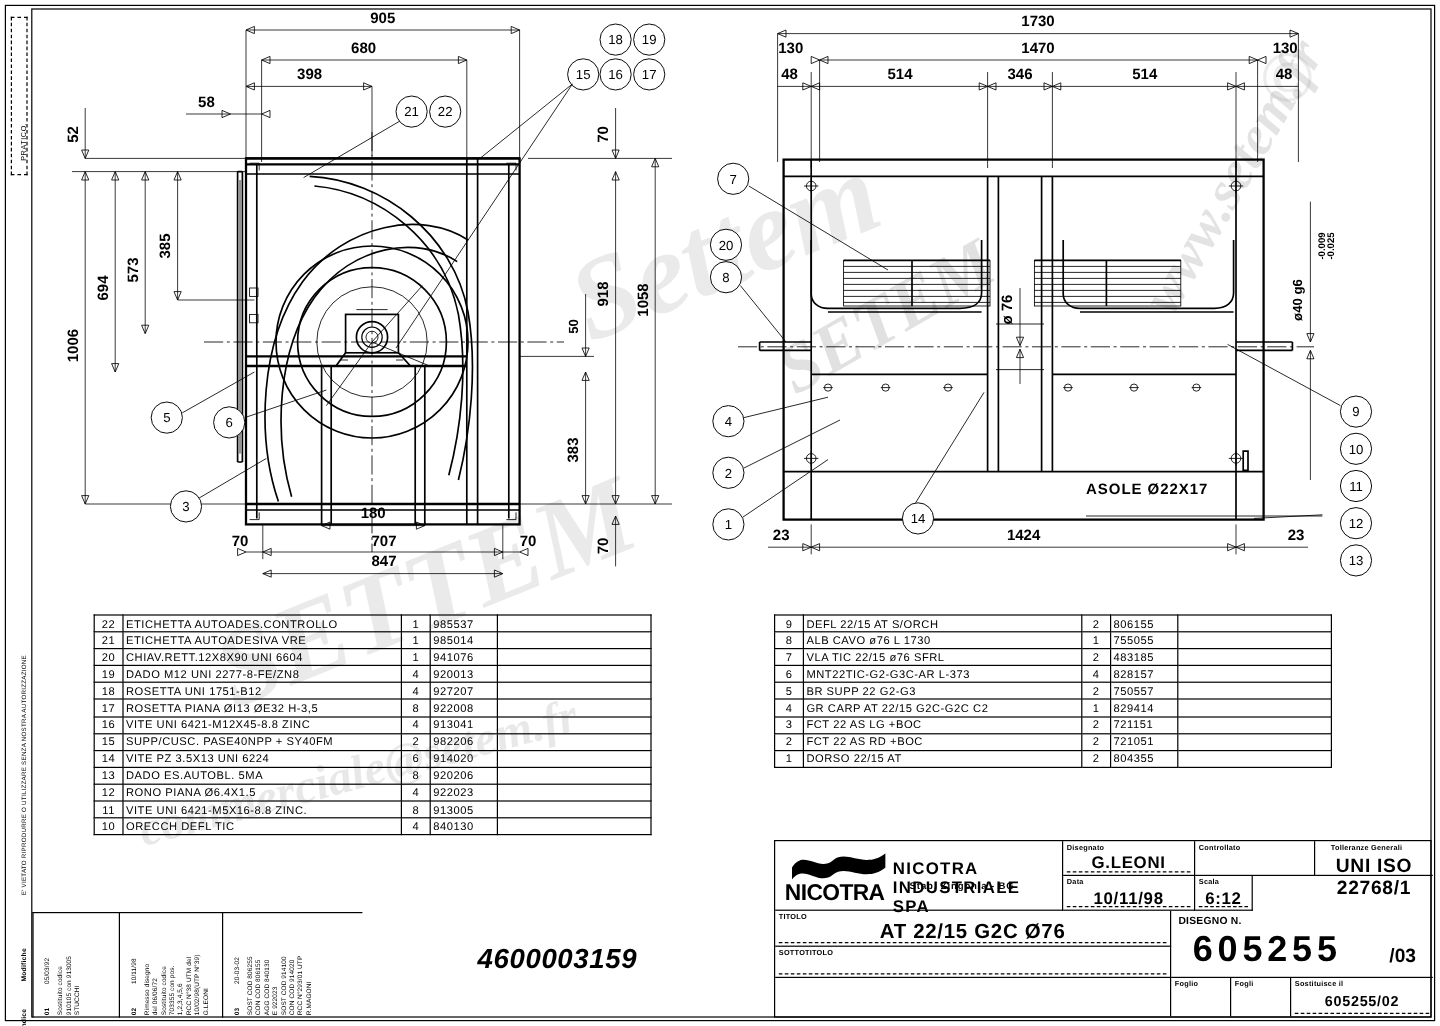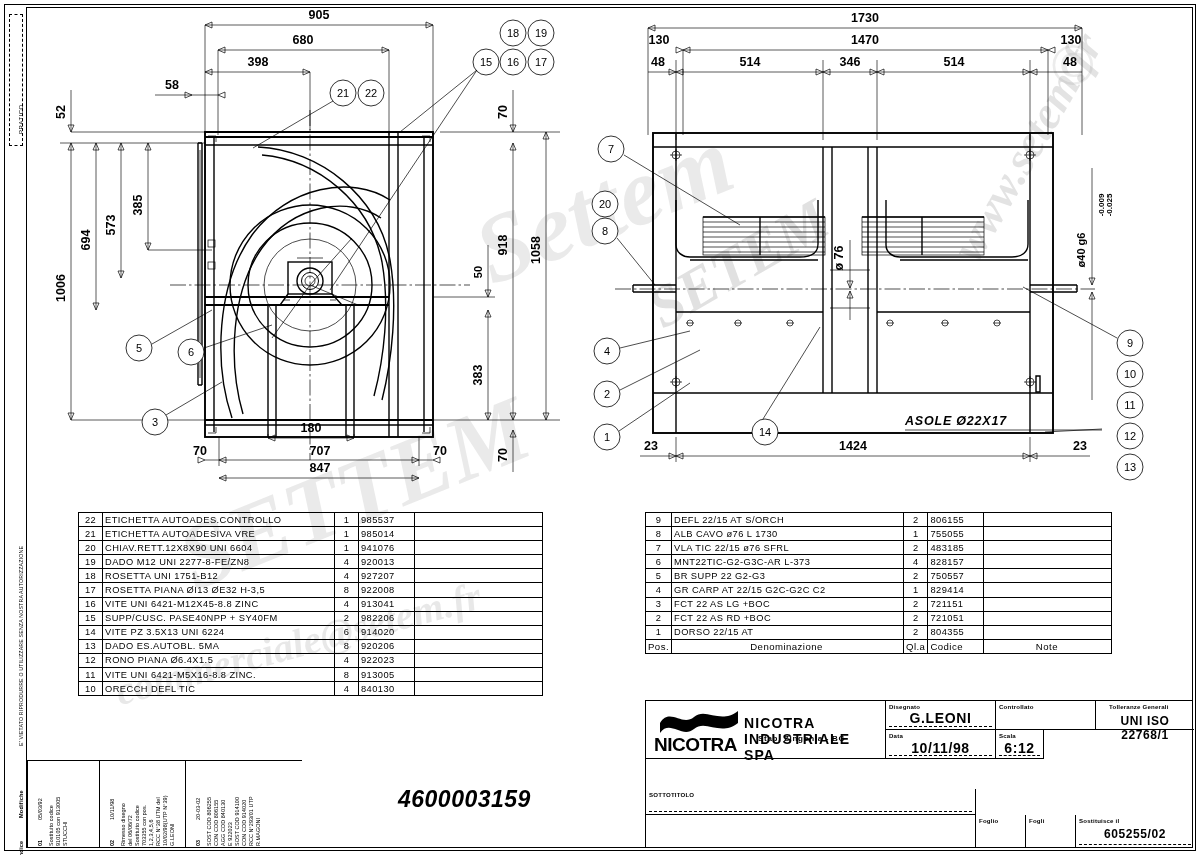--- a/index.html
+++ b/index.html
@@ -132,21 +132,21 @@
   .lbl {
     font-size: 6.1px; font-weight: bold; color: #000;
     position: absolute; left: 3px; top: 1.5px; letter-spacing: .2px;
     white-space: nowrap;
   }
   .val {
     position: absolute; width: 100%; text-align: center;
     font-size: 14px; font-weight: bold; color:#000;
     letter-spacing: .6px;
   }
-  .val.sm { font-size: 12px; }
+  .val.sm { font-size: 16px; }
   .val.xs { font-size: 7.6px; letter-spacing:.1px; }
   .dashline {
     position:absolute; left:3px; right:3px; bottom:2px;
     border-bottom: 1px dashed #000; height:0;
   }
   .nic-wave {
     position:absolute; left:14px; top:8px; width:78px; height:24px;
   }
   .nic-name {
     position:absolute; left:8px; top:33px;
@@ -572,21 +572,21 @@
       <g>
         <circle cx="1130" cy="467" r="13" class="baln"></circle>
         <text class="balt" x="1130" y="471">13</text>
       </g>
 
       <path class="lnT" d="M1045 432 L1102 429"></path>
       <path class="lnT" d="M905 430 L1102 430"></path>
     </g>
   </svg>
 
-  <div class="asole" style="left:905px; top:414px;font-style:italic;">ASOLE Ø22X17</div>
+  <div class="asole" style="left:905px; top:401px;">ASOLE Ø22X17</div>
 
   <table class="tbl" style="left:78px; top:512px;">
     <tbody id="left-rows">
         <tr>
           <td class="c-pos">22</td>
           <td class="c-den">ETICHETTA AUTOADES.CONTROLLO</td>
           <td class="c-qta">1</td>
           <td class="c-cod">985537</td>
           <td class="c-note"></td>
         </tr>
@@ -734,27 +734,20 @@
           <td class="c-qta">2</td>
           <td class="c-cod">721051</td>
           <td class="c-note"></td>
         </tr>
         <tr>
           <td class="c-pos">1</td>
           <td class="c-den">DORSO 22/15 AT</td>
           <td class="c-qta">2</td>
           <td class="c-cod">804355</td>
           <td class="c-note"></td>
-        </tr>
-        <tr class="hdr">
-          <td class="c-pos">Pos.</td>
-          <td class="c-den">Denominazione</td>
-          <td class="c-qta">Ql.a</td>
-          <td class="c-cod">Codice</td>
-          <td class="c-note">Note</td>
         </tr>
       </tbody>
   </table>
 
   <div class="bigcode">4600003159</div>
 
   <div class="tb">
 
     <div class="tbcell bb br" style="left:0; top:0; width:240px; height:58px;">
       <svg class="nic-wave" viewBox="0 0 78 24">
@@ -787,29 +780,39 @@
       <span class="dashline"></span>
     </div>
 
     <div class="tbcell bb br" style="left:350px; top:29px; width:48px; height:29px;">
       <span class="lbl">Scala</span>
       <span class="val" style="top:10px;">6:12</span>
       <span class="dashline"></span>
     </div>
 
 
+    <div class="tbcell bb br" style="left:0; top:58px; width:330px; height:30px;">
+      <span class="lbl">TITOLO</span>
+      <span class="val" style="top:8px; font-size:17px;">AT 22/15 G2C Ø76</span>
+      <span class="dashline"></span>
+    </div>
 
     <div class="tbcell bb br" style="left:0; top:88px; width:330px; height:26px;">
       <span class="lbl">SOTTOTITOLO</span>
       <span class="val" style="top:8px;"></span>
       <span class="dashline"></span>
     </div>
 
     <div class="tbcell br" style="left:0; top:114px; width:330px; height:32px;"></div>
 
+    <div class="tbcell bb" style="left:330px; top:58px; width:218px; height:56px;">
+      <span class="lbl" style="font-size:8.6px; top:3px; left:6px;">DISEGNO N.</span>
+      <span style="position:absolute; left:18px; top:16px; font-size:30px; font-weight:bold; letter-spacing:4px;">605255</span>
+      <span style="position:absolute; right:14px; top:30px; font-size:16px; font-weight:bold;">/03</span>
+    </div>
 
     <div class="tbcell br" style="left:330px; top:114px; width:50px; height:32px;">
       <span class="lbl">Foglio</span>
       <span class="val sm" style="top:13px;"></span>
     </div>
 
     <div class="tbcell br" style="left:380px; top:114px; width:50px; height:32px;">
       <span class="lbl">Fogli</span>
       <span class="val sm" style="top:13px;"></span>
     </div>

